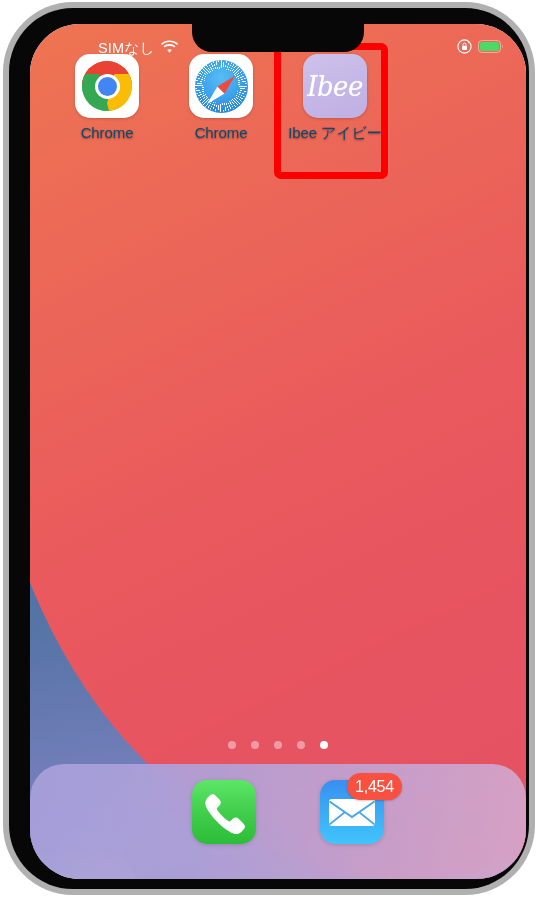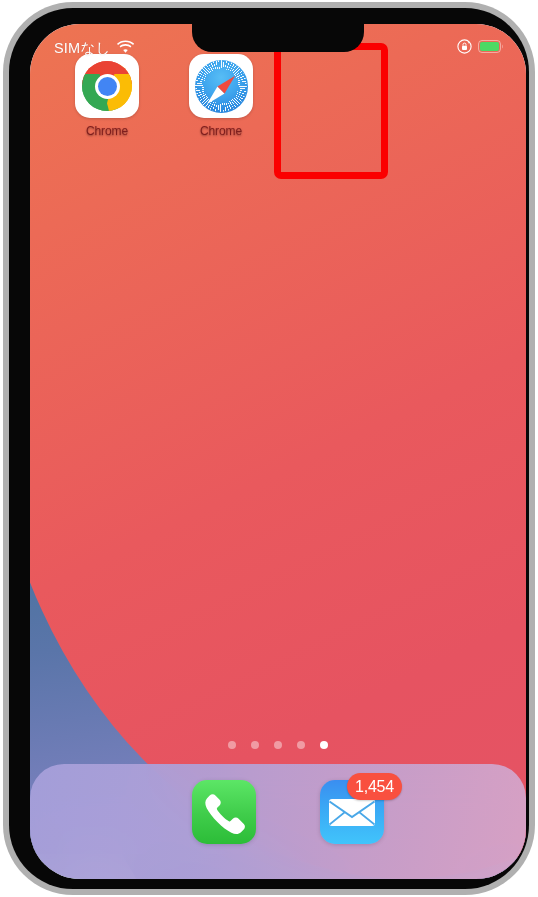--- a/index.html
+++ b/index.html
@@ -92,21 +92,21 @@
     align-items: center;
     justify-content: space-between;
     padding: 0 22px 0 24px;
     box-sizing: border-box;
     color: #ffffff;
     font-size: 14px;
     z-index: 6;
   }
   .sb-left { display: flex; align-items: center; gap: 7px; margin-top: 4px; }
   .sb-carrier { font-size: 14.5px; letter-spacing: 0.2px; white-space: nowrap;
-    text-shadow: 0 0 1px rgba(0,0,0,.18); }
+    text-shadow: 0 0 1px rgba(0,0,0,.18); margin-left: 44px; }
   .sb-right { display: flex; align-items: center; gap: 6px; margin-top: 4px; }
 
   
   #notch {
     position: absolute;
     left: 50%;
     transform: translateX(-50%);
     top: -26px;
     width: 172px;
     height: 54px;
@@ -137,22 +137,22 @@
   .app-icon {
     width: 64px;
     height: 64px;
     border-radius: 15px;
     position: relative;
     overflow: hidden;
     box-shadow: 0 1px 3px rgba(0,0,0,.18);
   }
   .app-label {
     margin-top: 6px;
-    font-size: 12px;
-    color: #7f1d1d;
+    font-size: 15px;
+    color: #0c4a6e;
     white-space: nowrap;
     text-shadow: 0 1px 2px rgba(0,0,0,.42);
     letter-spacing: -0.1px;
   }
 
   
   .ic-chrome { background: #ffffff; }
   .ic-chrome .c-wrap {
     position: absolute; left: 50%; top: 50%;
     width: 50px; height: 50px; margin: -25px 0 0 -25px;
@@ -397,20 +397,26 @@
           <div class="app-icon ic-safari">
             <div class="s-dial"></div>
             <div class="s-inner"></div>
             <div class="s-ticks"></div>
             <div class="s-needle-w"></div>
             <div class="s-needle-r"></div>
           </div>
           <div class="app-label">Chrome</div>
         </div>
 
+        <div class="app">
+          <div class="app-icon ic-ibee">
+            <span class="ibee-text">Ibee</span>
+          </div>
+          <div class="app-label">Ibee アイビー</div>
+        </div>
 
         <div class="app"></div>
       </div>
 
       <div id="highlight-box"></div>
 
       <div id="page-dots">
         <span class="dot"></span>
         <span class="dot"></span>
         <span class="dot"></span>

